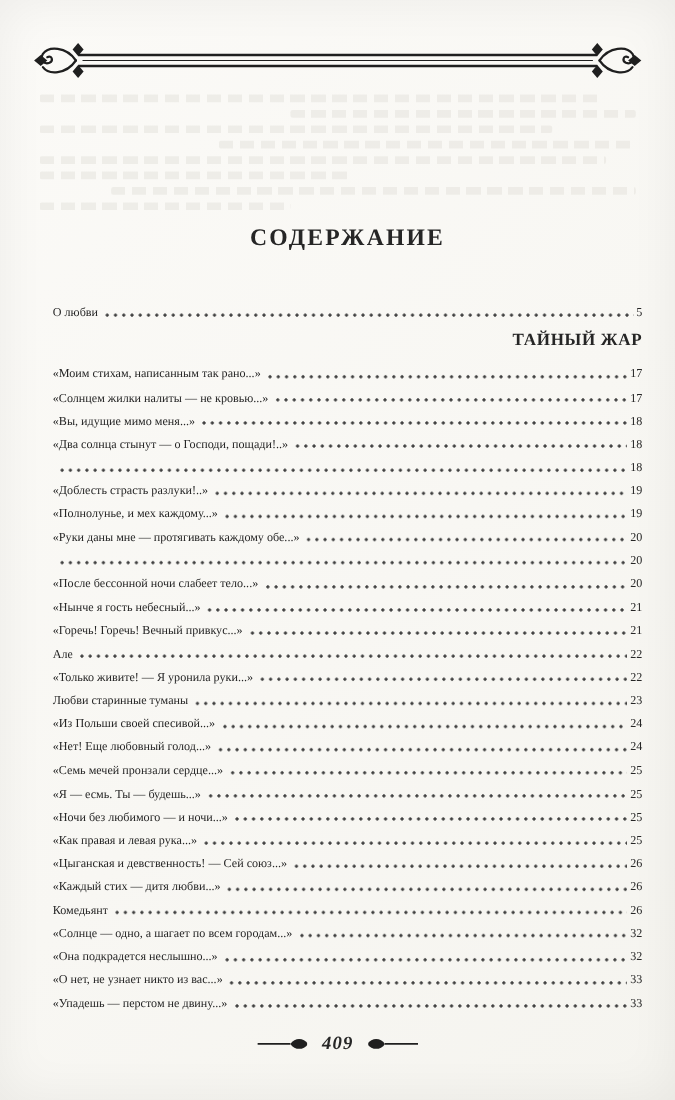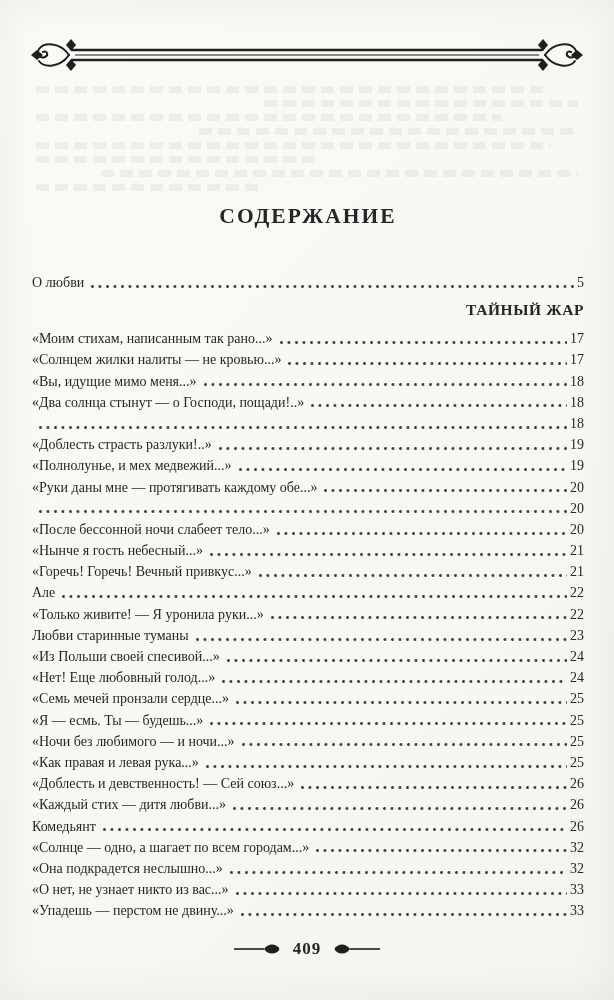--- a/index.html
+++ b/index.html
@@ -23,43 +23,43 @@
   }
   .ghost-line:nth-child(1){width:94%;}
   .ghost-line:nth-child(2){width:58%;margin-left:auto;}
   .ghost-line:nth-child(3){width:86%;}
   .ghost-line:nth-child(4){width:70%;margin-left:auto;}
   .ghost-line:nth-child(5){width:95%;}
   .ghost-line:nth-child(6){width:52%;}
   .ghost-line:nth-child(7){width:88%;margin-left:auto;}
   .ghost-line:nth-child(8){width:42%;}
 
-  .toc { position:absolute; top:206px; left:32px; right:30px; }
+  .toc { position:absolute; top:206px; left:48px; right:30px; }
   .toc-title {
     margin:0 0 42px; text-align:center;
     font-size:21.5px; font-weight:700; letter-spacing:2px; line-height:1;
   }
   .section {
     height:21px; margin:8px 0 6px; text-align:right;
     font-size:15.5px; font-weight:700; letter-spacing:.6px; line-height:21px;
   }
-  .row { display:flex; align-items:flex-end; height:21.2px; font-size:14px; line-height:1.05; }
+  .row { display:flex; align-items:flex-end; height:21.2px; font-size:11px; line-height:1.05; }
   .row .t  { white-space:nowrap; overflow:hidden; }
   .row .dots {
     flex:1 1 auto; height:5px; margin:0 3px 2px 6px;
     background-image:radial-gradient(circle at 2.5px 2.5px,#3f3f3f 1.15px,transparent 1.7px);
     background-size:7.5px 5px; background-repeat:repeat-x;
   }
   .row .pg { white-space:nowrap; }
 
   .footer {
     position:absolute; top:940px; left:0; right:0;
     display:flex; justify-content:center; align-items:center; gap:9px;
   }
-  .pgnum { font-size:17px; font-weight:700; letter-spacing:1px; line-height:1; }
+  .pgnum { font-size:17px; font-weight:700; letter-spacing:1px; line-height:1;font-style:italic; }
   .flourish { display:block; }
   .flourish.right { transform:scaleX(-1); }
 </style>
 </head>
 <body>
 
 <div class="page">
 
   <div class="header-ornament">
     <svg width="556" height="44" viewBox="0 0 556 44">
@@ -124,21 +124,21 @@
         <div class="row">
           <span class="dots"></span>
           <span class="pg">18</span>
         </div>
         <div class="row">
           <span class="t">«Доблесть страсть разлуки!..»</span>
           <span class="dots"></span>
           <span class="pg">19</span>
         </div>
         <div class="row">
-          <span class="t">«Полнолунье, и мех медвежий...»</span>
+          <span class="t">«Полнолунье, и мех каждому...»</span>
           <span class="dots"></span>
           <span class="pg">19</span>
         </div>
         <div class="row">
           <span class="t">«Руки даны мне — протягивать каждому обе...»</span>
           <span class="dots"></span>
           <span class="pg">20</span>
         </div>
         <div class="row">
           <span class="dots"></span>
@@ -198,21 +198,21 @@
           <span class="t">«Ночи без любимого — и ночи...»</span>
           <span class="dots"></span>
           <span class="pg">25</span>
         </div>
         <div class="row">
           <span class="t">«Как правая и левая рука...»</span>
           <span class="dots"></span>
           <span class="pg">25</span>
         </div>
         <div class="row">
-          <span class="t">«Доблесть и девственность! — Сей союз...»</span>
+          <span class="t">«Цыганская и девственность! — Сей союз...»</span>
           <span class="dots"></span>
           <span class="pg">26</span>
         </div>
         <div class="row">
           <span class="t">«Каждый стих — дитя любви...»</span>
           <span class="dots"></span>
           <span class="pg">26</span>
         </div>
         <div class="row">
           <span class="t">Комедьянт</span>

